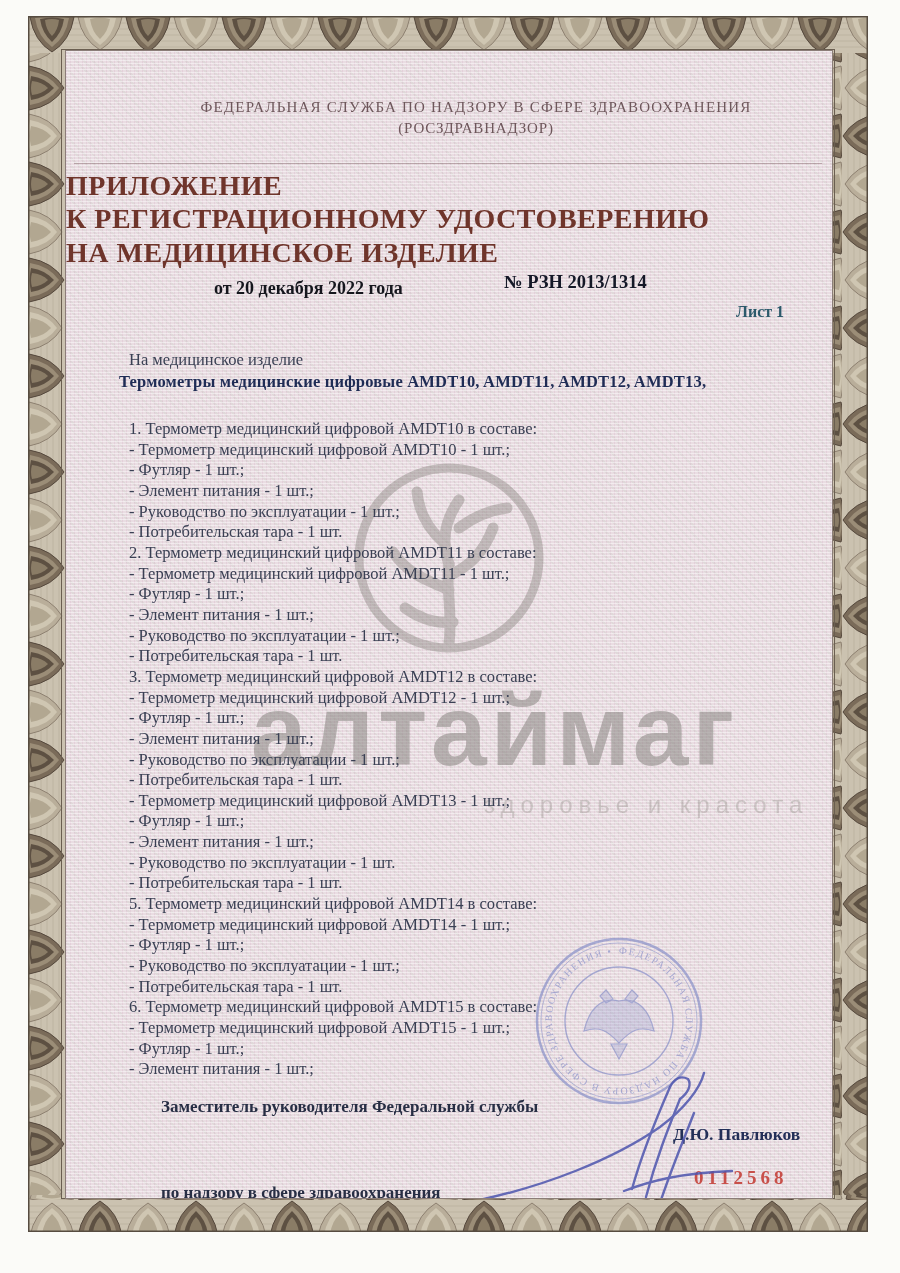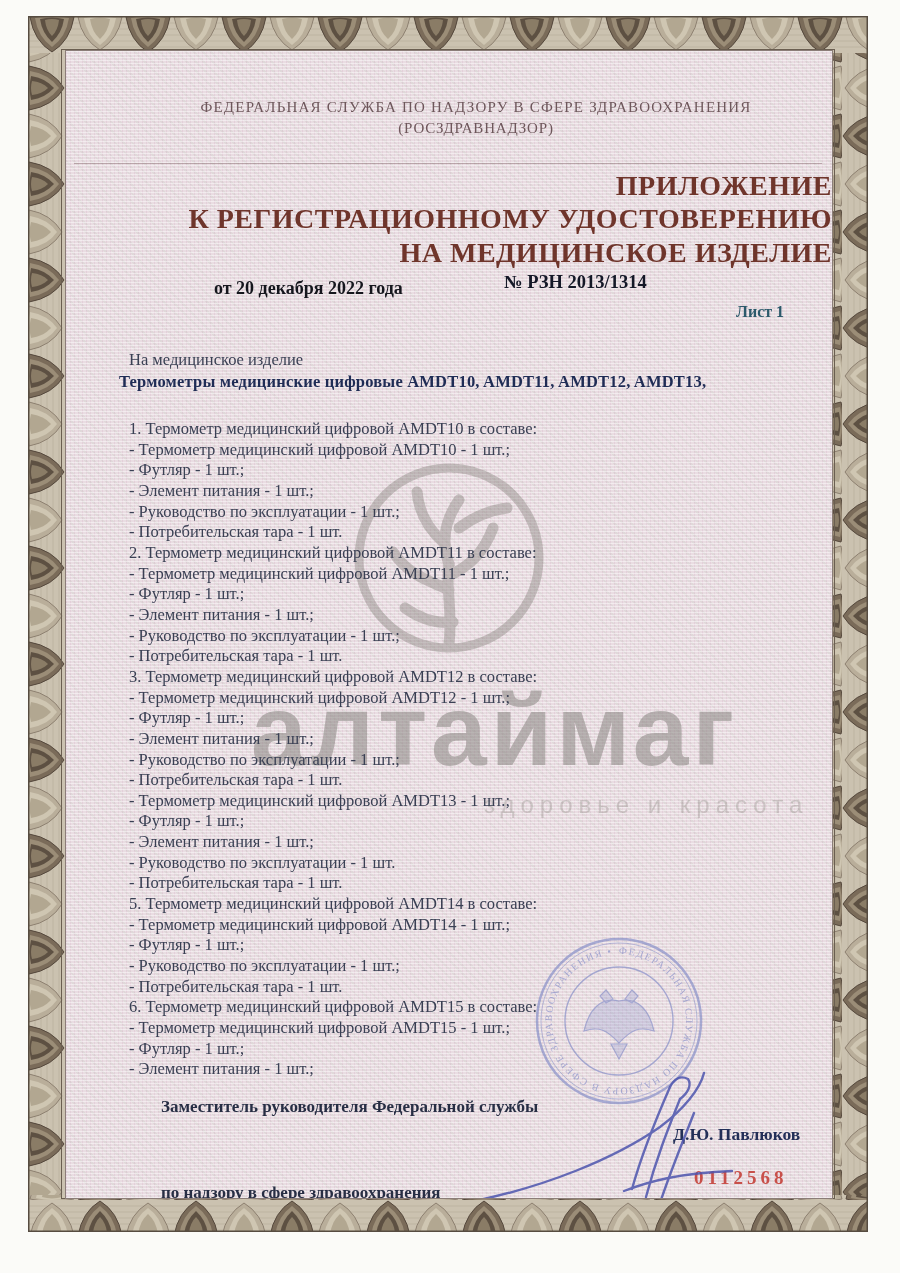--- a/index.html
+++ b/index.html
@@ -20,21 +20,21 @@
       repeating-linear-gradient(90deg, rgba(213,175,196,.28) 0 1px, rgba(0,0,0,0) 1px 4px),
       repeating-linear-gradient(45deg, rgba(186,198,182,.20) 0 2px, rgba(0,0,0,0) 2px 6px);
     border:1px solid #8b7d78;
     overflow:hidden;
   }
   .inner *{position:absolute;white-space:nowrap;}
   .agency{left:0;width:100%;text-align:center;font-size:15px;letter-spacing:1.2px;color:#6e575b;margin-left:27px;}
   .agency1{top:48px;}
   .agency2{top:69px;letter-spacing:.8px;}
   .divider{top:112px;left:8px;width:748px;height:0;border-top:1px solid rgba(128,100,102,.45);}
-  .title{left:0;width:100%;text-align:right;font-weight:bold;color:#6f352b;font-size:28px;letter-spacing:.5px;}
+  .title{left:0;width:100%;text-align:left;font-weight:bold;color:#6f352b;font-size:28px;letter-spacing:.5px;}
   .title1{top:119px;}
   .title2{top:152px;}
   .title3{top:186px;}
   .date{top:227px;left:148px;font-weight:bold;font-size:18px;color:#15161d;}
   .regnum{top:221px;left:438px;font-weight:bold;font-size:18.5px;color:#141827;}
   .sheet{top:252px;left:670px;font-weight:bold;font-size:16px;color:#2c5a6b;}
   .intro{top:299px;left:63px;font-size:16.5px;color:#3a4054;}
   .devhead{left:53px;font-weight:bold;font-size:16.5px;color:#1f2c55;letter-spacing:.2px;}
   .devhead1{top:321px;}
   .devhead2{top:344px;}

